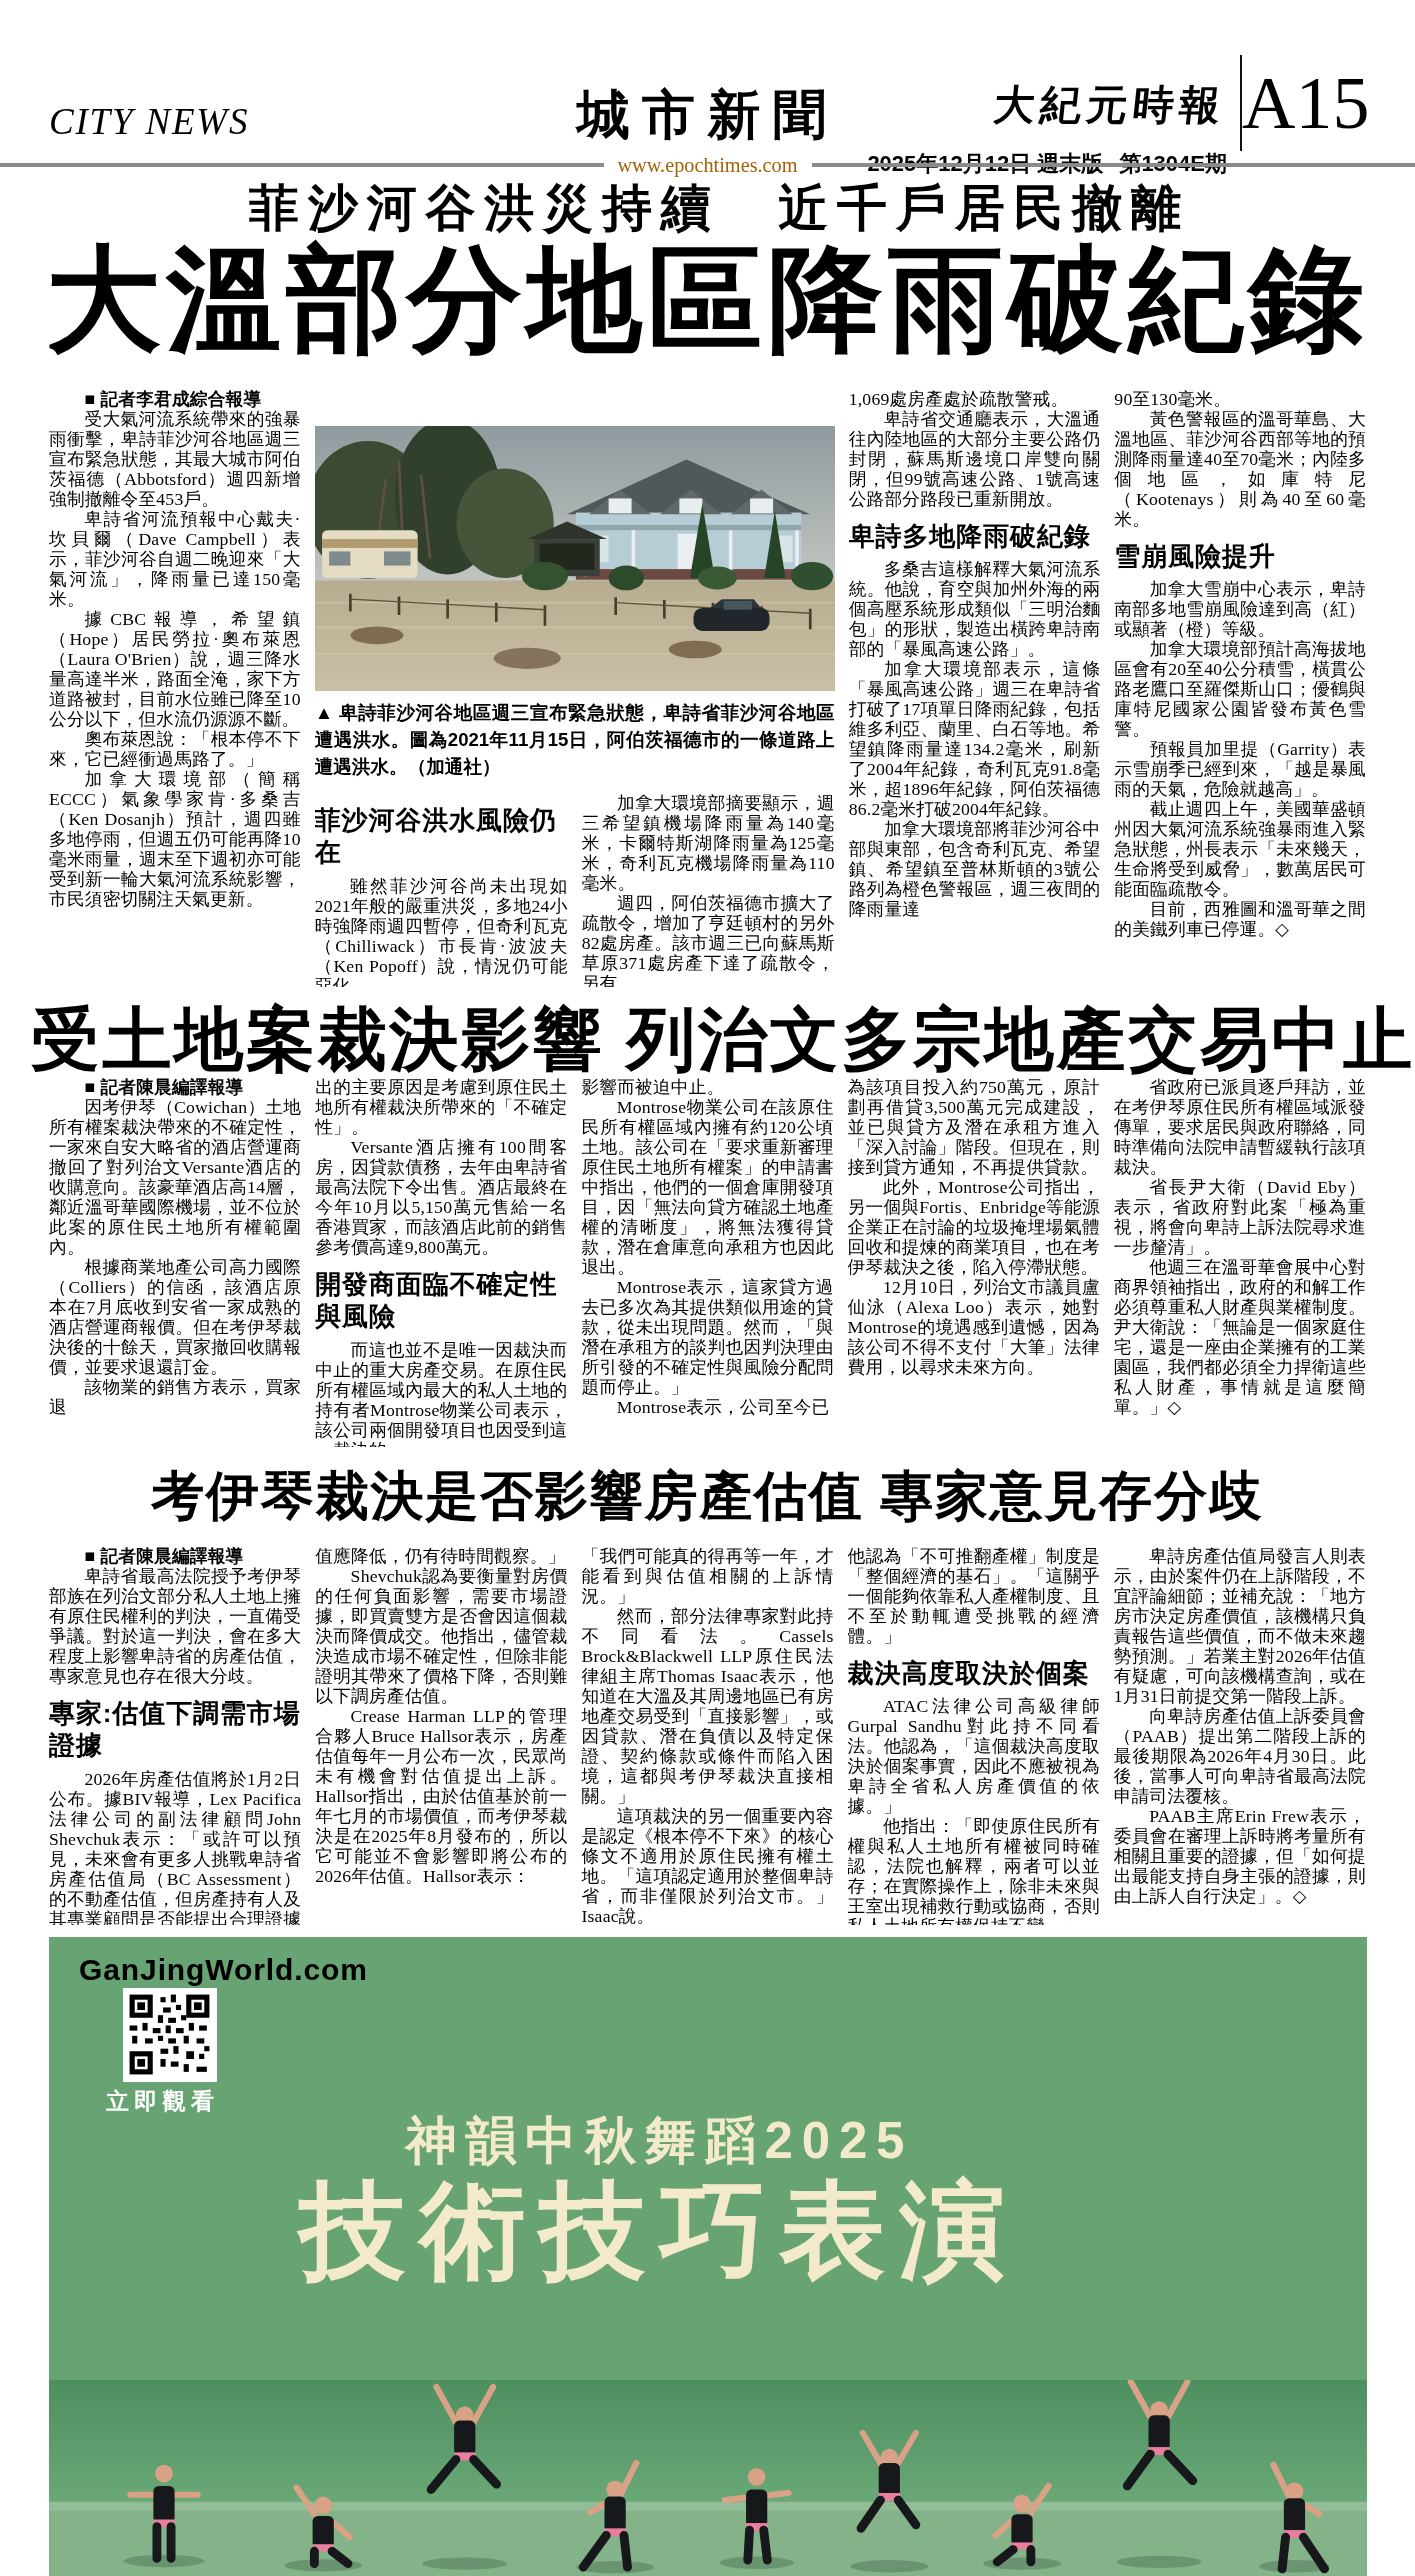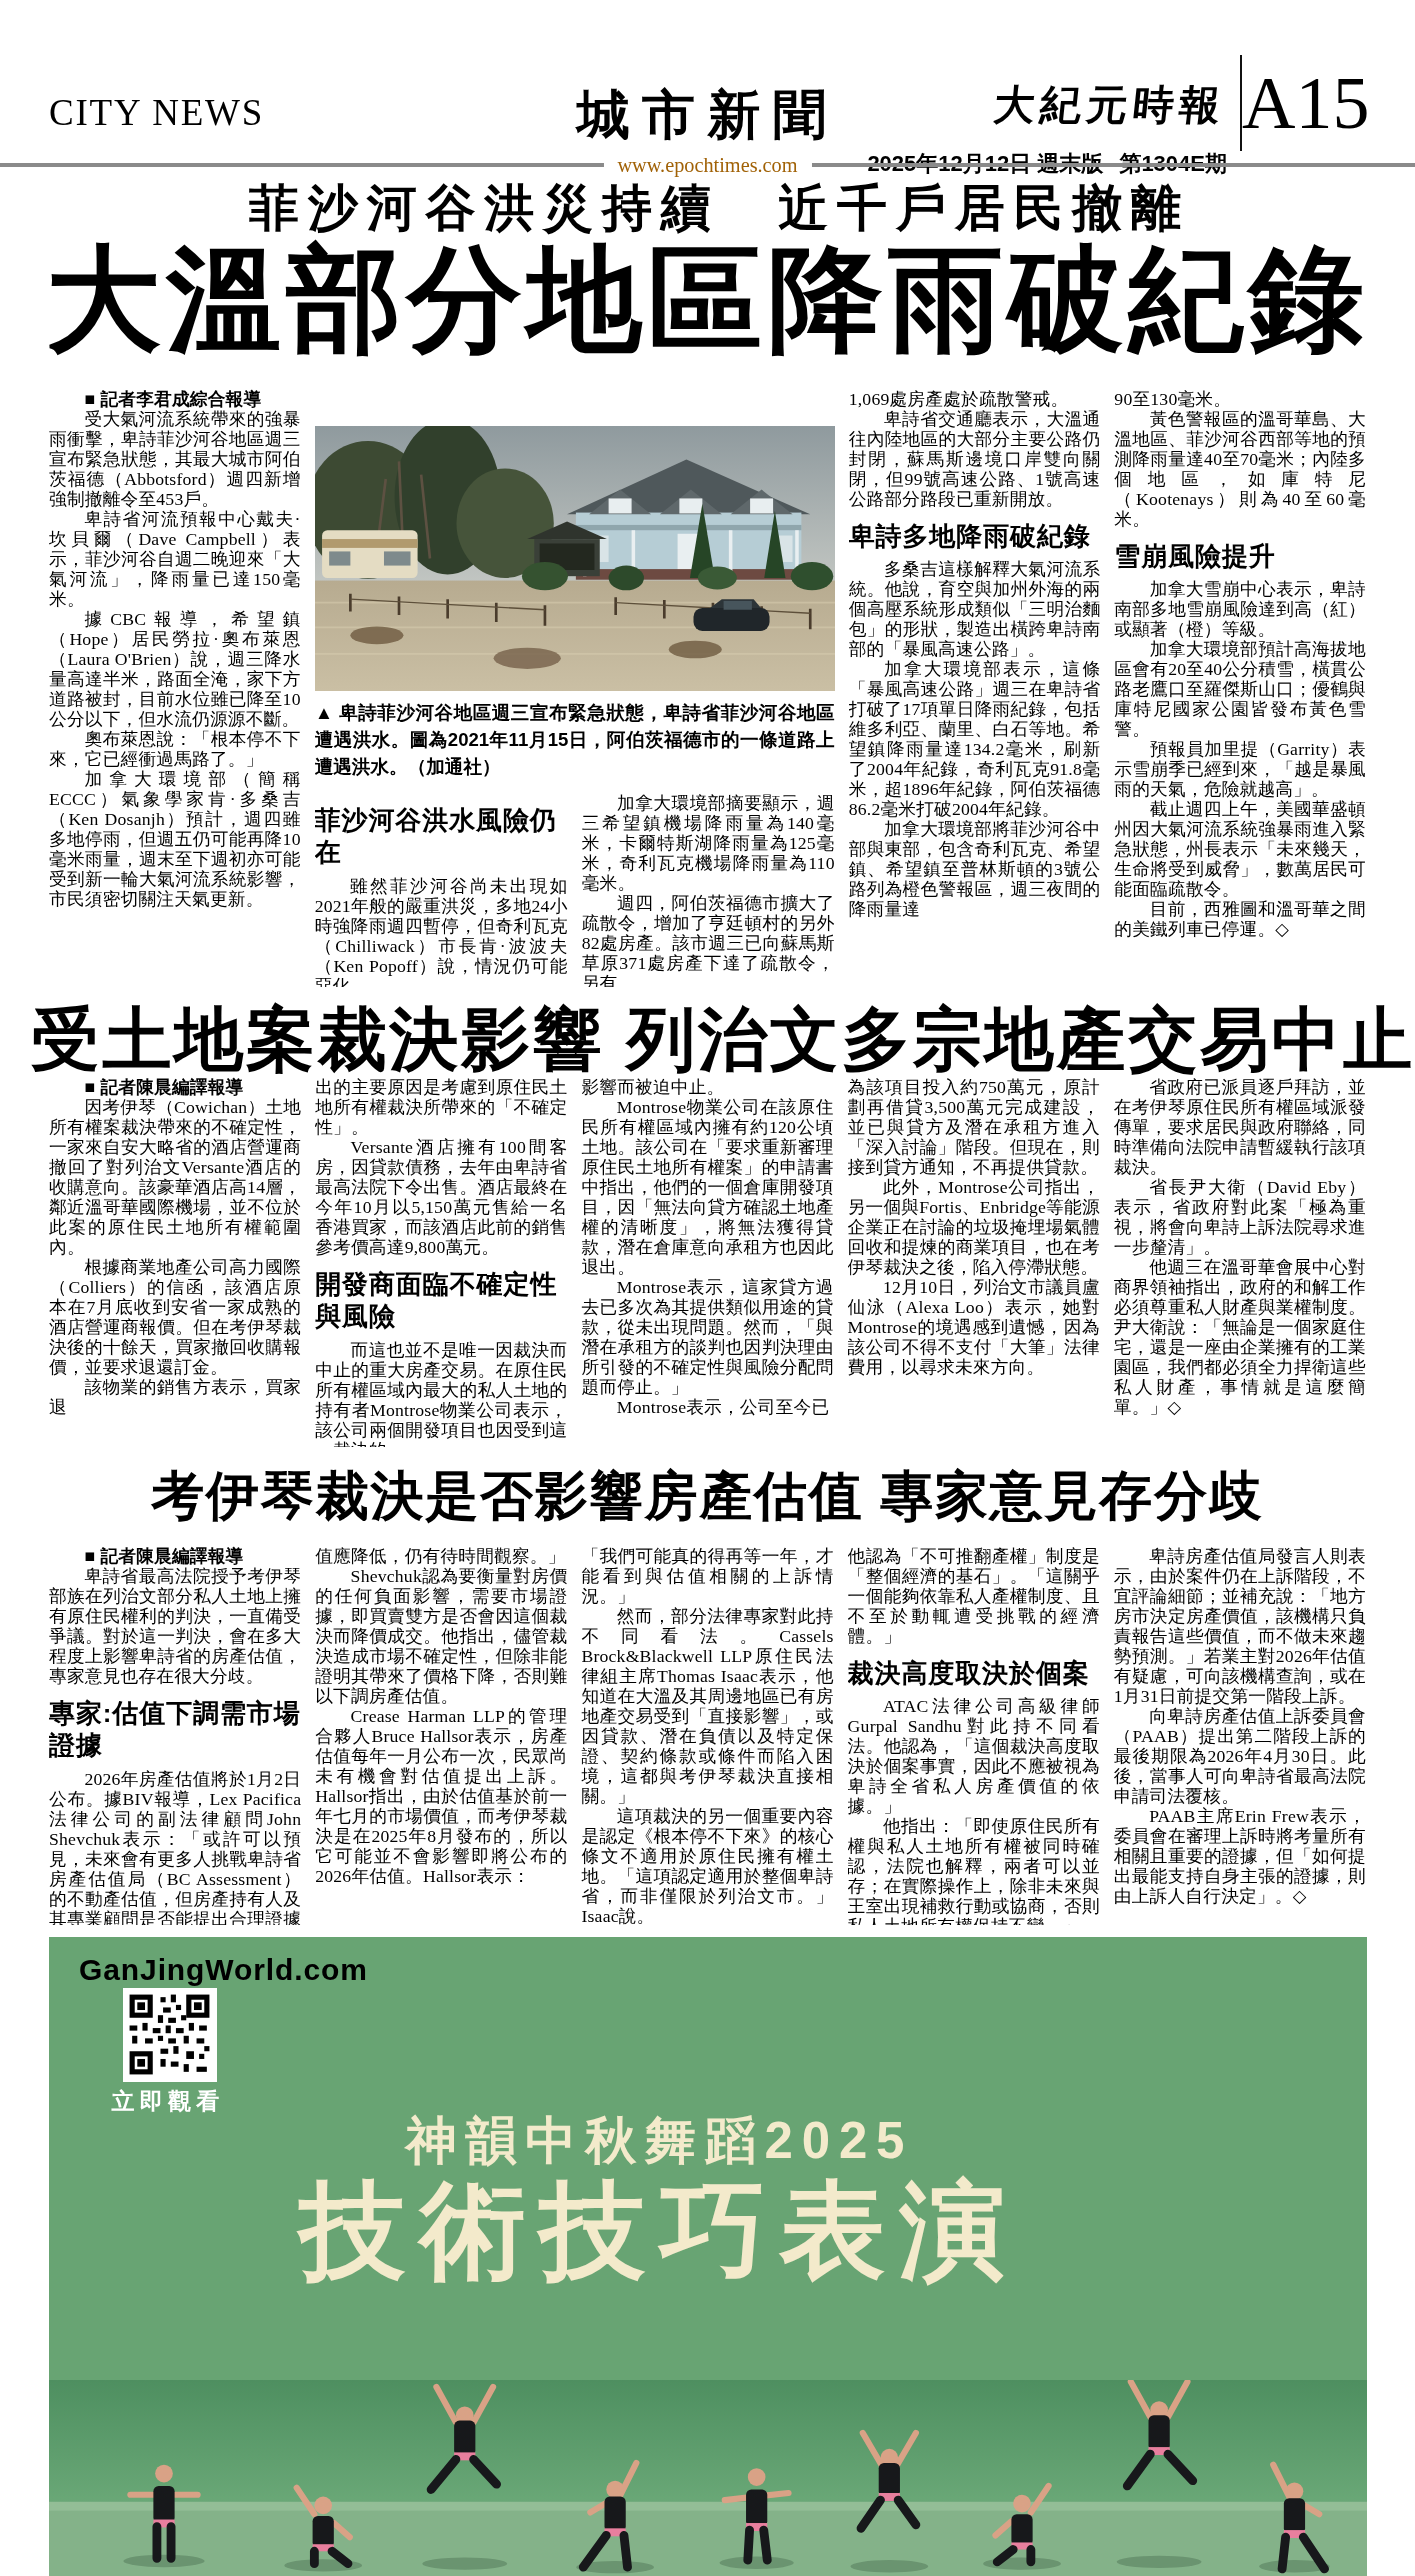--- a/index.html
+++ b/index.html
@@ -1,20 +1,20 @@
 <!DOCTYPE html>
 <html style="font-size:14px"><head>
 <meta charset="utf-8">
 <style>
   html,body{margin:0;padding:0;background:#e8e8e8;}
   .page{position:relative;width:1415px;height:2576px;background:#fff;overflow:hidden;
         font-family:"Liberation Serif","DejaVu Serif",serif;color:#000;margin:0 auto;}
   
-  .hdr-en{position:absolute;left:49px;top:91px;font-size:37px;letter-spacing:1.8px;
-          font-family:"Liberation Serif","DejaVu Serif",serif;}
+  .hdr-en{position:absolute;left:49px;top:100px;font-size:37px;letter-spacing:1.8px;
+          font-family:"Liberation Serif","DejaVu Serif",serif;font-style:italic;}
   .hdr-zh{position:absolute;left:0;right:0;top:80px;text-align:center;font-size:53px;
           font-weight:bold;letter-spacing:12.4px;font-family:"Liberation Serif","DejaVu Serif",serif;}
   .masthead{position:absolute;right:190px;top:78px;font-size:41px;font-weight:900;
             letter-spacing:5.3px;font-family:"Liberation Serif","DejaVu Serif",serif;
             transform:skewX(-6deg);}
   .dateline{position:absolute;right:188px;top:131px;font-size:22px;font-weight:bold;
             font-family:"Liberation Sans","DejaVu Sans",sans-serif;white-space:nowrap;margin-top:18px;}
   .dateline .issue{margin-left:16px;}
   .pageno{position:absolute;right:51px;top:55px;width:122px;text-align:center;font-size:74px;
           font-family:"Liberation Serif","DejaVu Serif",serif;border-left:2.7px solid #111;
@@ -51,21 +51,21 @@
   .photo{width:520px;height:265px;margin-top:37px;display:block;}
   .caption{font-size:18.6px;line-height:1.45;font-weight:600;margin:8.8px 0 12.4px 0;
            font-family:"Liberation Sans","DejaVu Sans",sans-serif;text-align:justify;}
   
   .ad{position:absolute;left:49px;top:1937px;width:1318px;height:639px;background:#68a473;
       overflow:hidden;font-family:"Liberation Sans","DejaVu Sans",sans-serif;}
   .ad-site{position:absolute;left:30px;top:16px;font-size:30px;color:#000000;font-weight:600;
            letter-spacing:0.9px;}
   .ad-qr{position:absolute;left:74px;top:51px;width:85px;height:85px;background:#fff;padding:4.4px;}
   .ad-qr svg{width:85px;height:85px;display:block;}
-  .ad-qr-label{position:absolute;left:57px;top:149px;width:124px;text-align:center;font-size:23px;
+  .ad-qr-label{position:absolute;left:57px;top:149px;width:124px;font-size:23px;
                color:#fff;font-weight:bold;letter-spacing:5.3px;}
   .ad-center{position:absolute;left:0;width:1221px;text-align:center;color:#f3eacb;}
   .ad-title{top:170px;font-size:51px;font-weight:900;letter-spacing:8.8px;}
   .ad-main{top:223px;font-size:106px;font-weight:900;letter-spacing:14px;}
   .ad-tagline{top:357px;font-size:50px;font-weight:900;letter-spacing:10.6px;}
   .ad-stage{position:absolute;left:0;bottom:0;width:1318px;height:196px;display:block;}
 </style>
 </head>
 <body>
 

